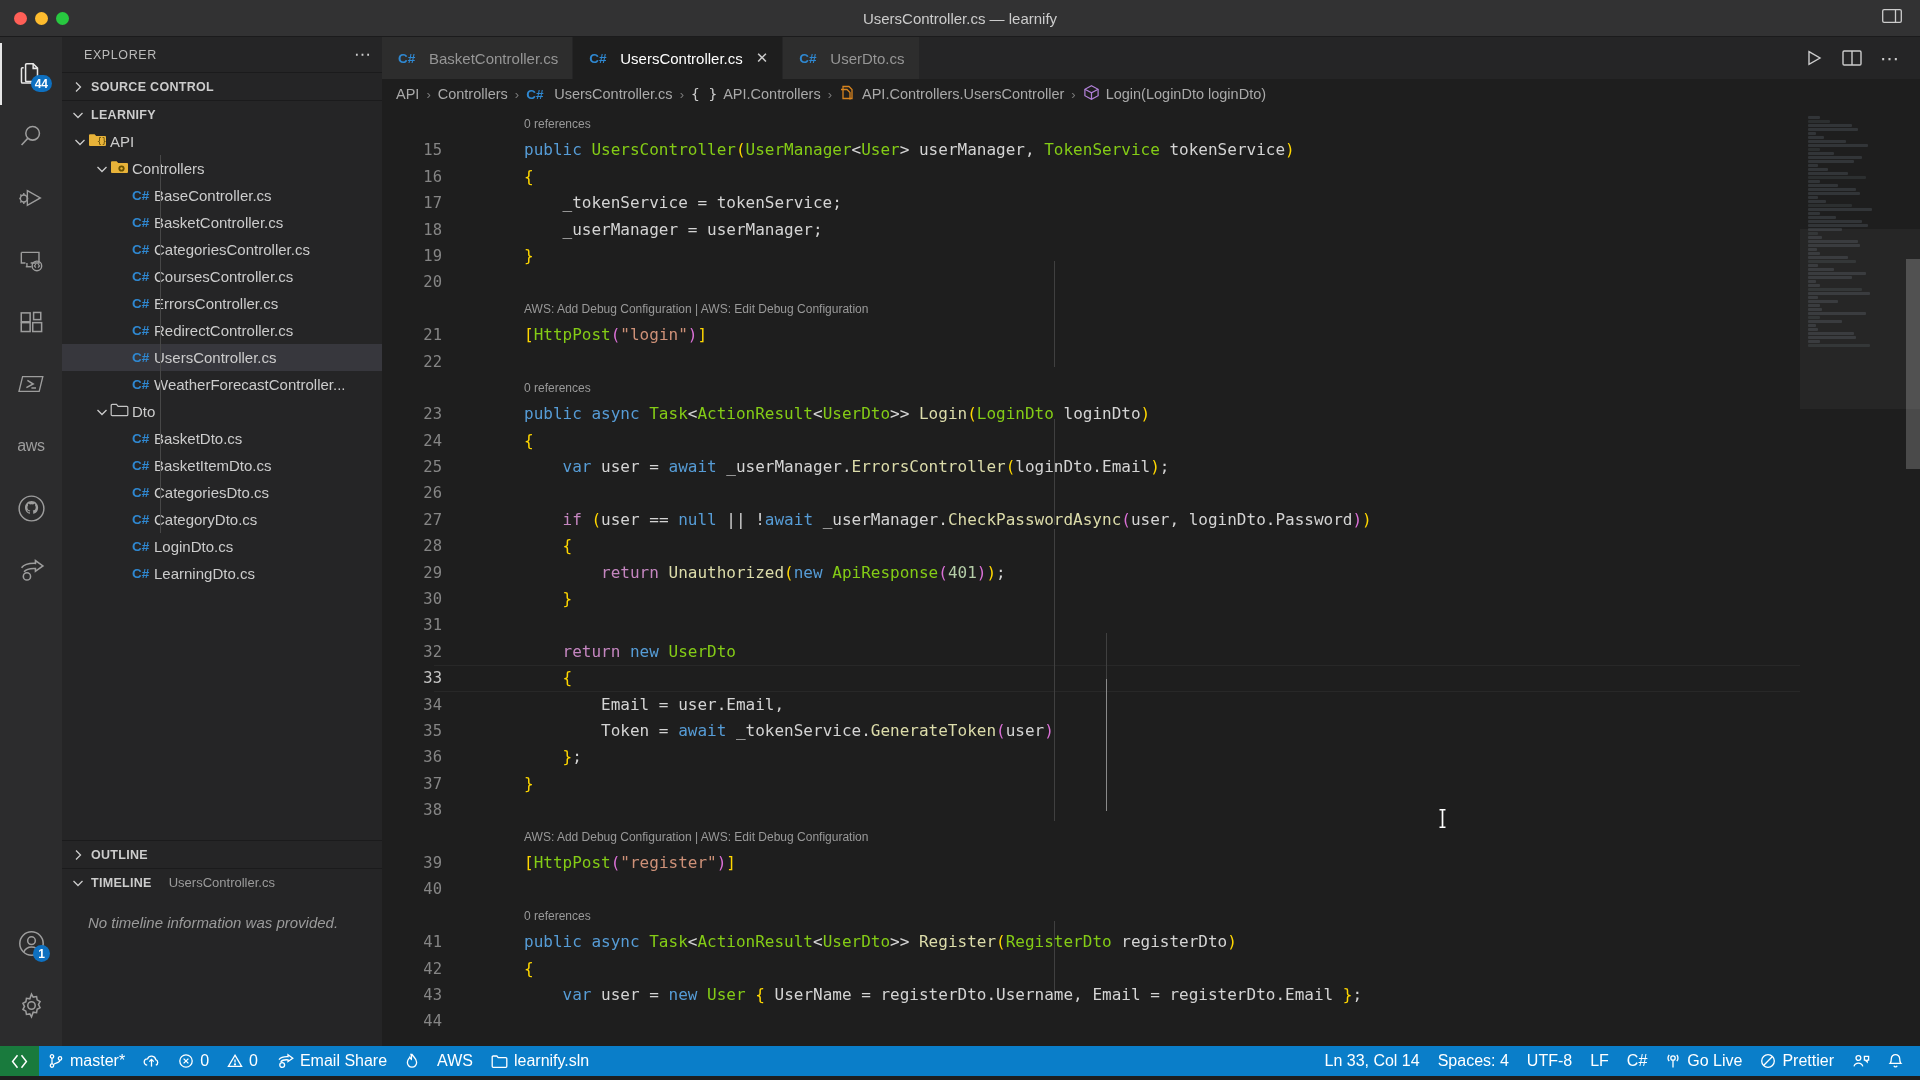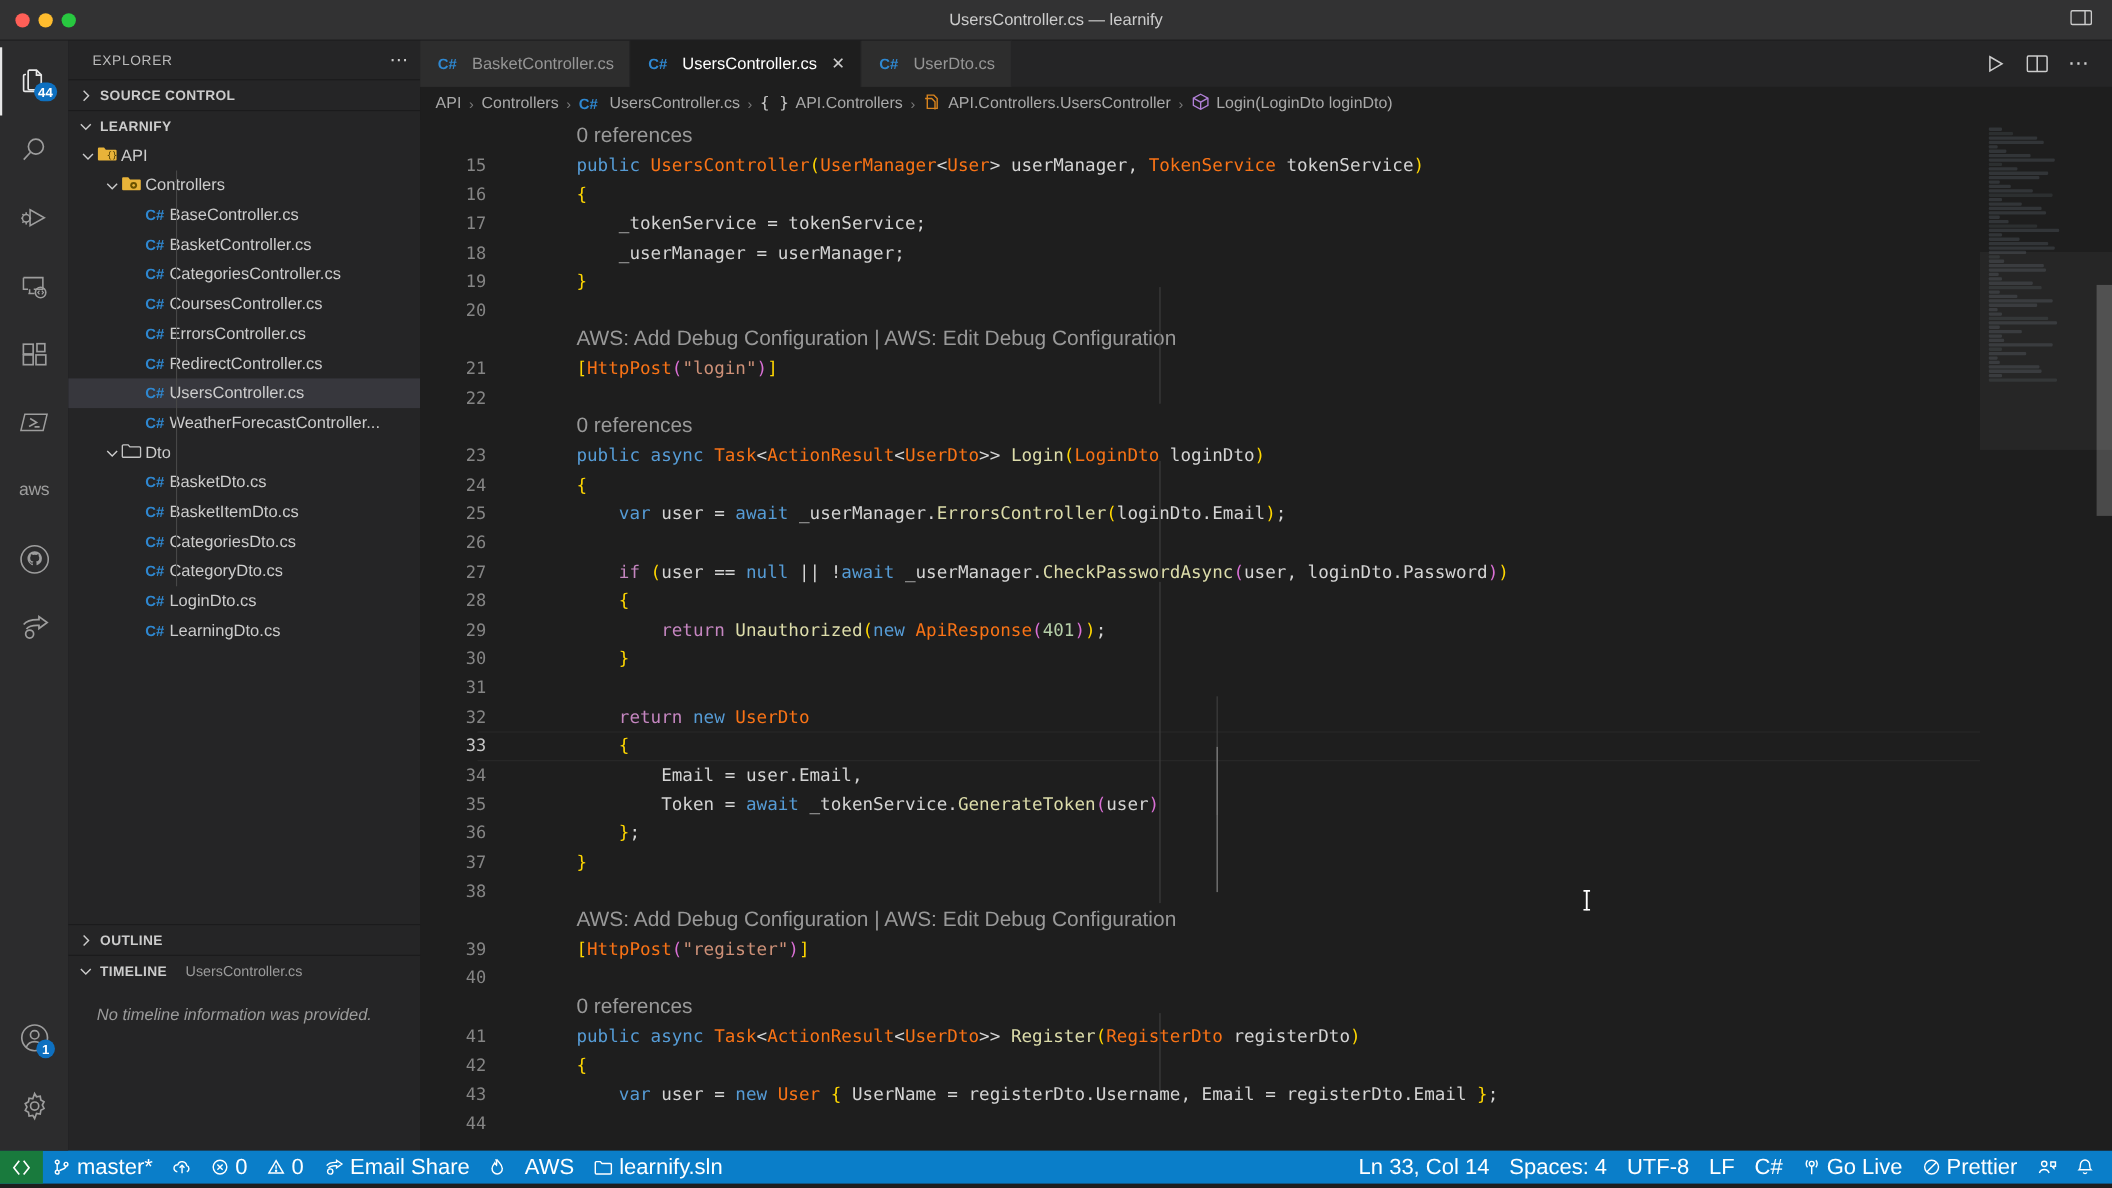--- a/index.html
+++ b/index.html
@@ -115,48 +115,48 @@
     border-top: 1px solid #282828; border-bottom: 1px solid #282828;
   }
   .lnum {
     width: 86px; flex: none; text-align: right; padding-right: 26px;
     color: #858585; font-size: 15.5px; user-select: none;
   }
   .lnum.cur { color: #c6c6c6; }
   .gut2 { width: 56px; flex: none; }
   .ctext { white-space: pre; position: relative; z-index: 1; color: #d4d4d4; }
   .codelens {
-    color: #999999; font-family: "Liberation Sans", sans-serif; font-size: 19px;
+    color: #999999; font-family: "Liberation Sans", sans-serif; font-size: 12px;
     padding-left: 142px; height: 26.4px; display: flex; align-items: flex-end; user-select: none;
   }
 
   .k   { color: #569cd6; }  
   .kc  { color: #c586c0; }  
-  .t   { color: #f97316; }  
+  .t   { color: #84cc16; }  
   .s   { color: #ce9178; }  
   .n   { color: #b5cea8; }  
   .f   { color: #dcdcaa; }  
   .p   { color: #d4d4d4; }  
   .b1  { color: #ffd700; }
   .b2  { color: #da70d6; }
 
   .minimap {
     width: 120px; flex: none; background: #1e1e1e; position: relative; overflow: hidden;
     padding-top: 6px;
   }
   .mm-line { height: 3px; margin: 1px 0 1px 8px; background: #3f4448; border-radius: 1px; }
   .vscrollbar {
     position: absolute; right: 0; top: 0; width: 14px; height: 100%;
   }
   .vthumb { position: absolute; right: 0; width: 14px; background: #4a4a4a; border-radius: 0; }
 
   
   .statusbar {
     height: 30px; background: #0a7ec9; display: flex; align-items: center;
-    flex: none; color: #ffffff; font-size: 20px; white-space: nowrap;
+    flex: none; color: #ffffff; font-size: 16px; white-space: nowrap;
   }
   .sb-remote {
     background: #197a3d; height: 30px; display: flex; align-items: center;
     padding: 0 11px; color: #fff;
   }
   .sb-item { display: flex; align-items: center; gap: 6px; padding: 0 9px; height: 30px; cursor: pointer; }
   .sb-right { margin-left: auto; display: flex; align-items: center; padding-right: 8px; }
   .cursor-caret {
     position: absolute; width: 11px; height: 19px; pointer-events: none;
   }

